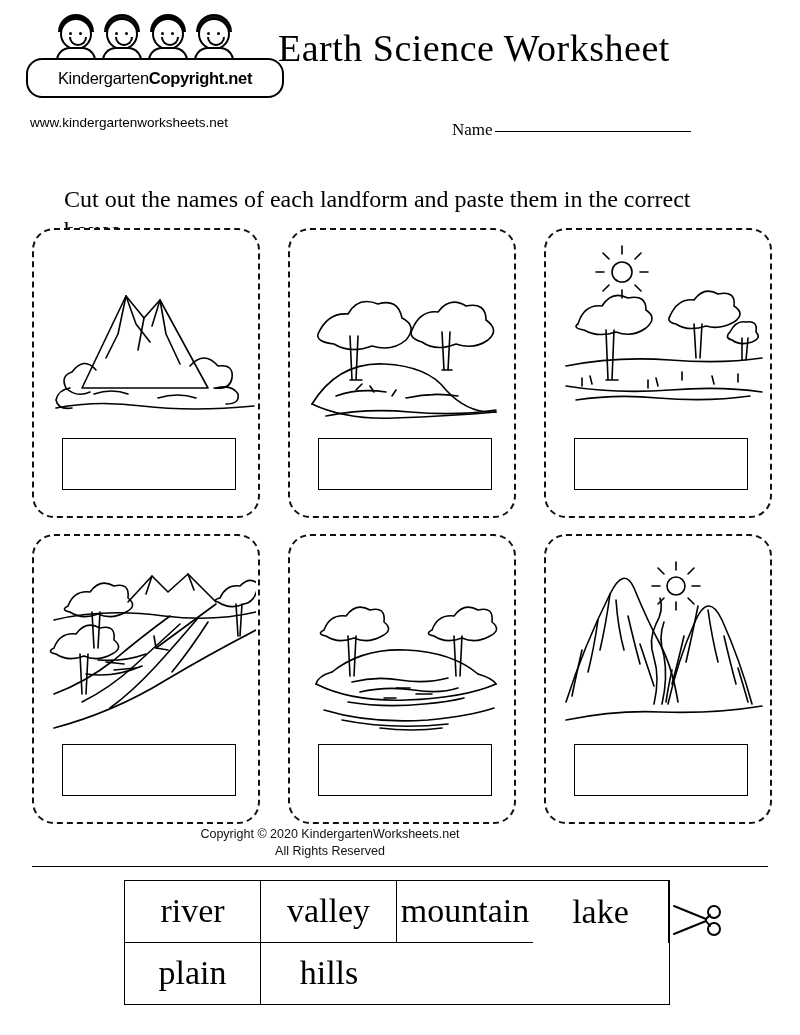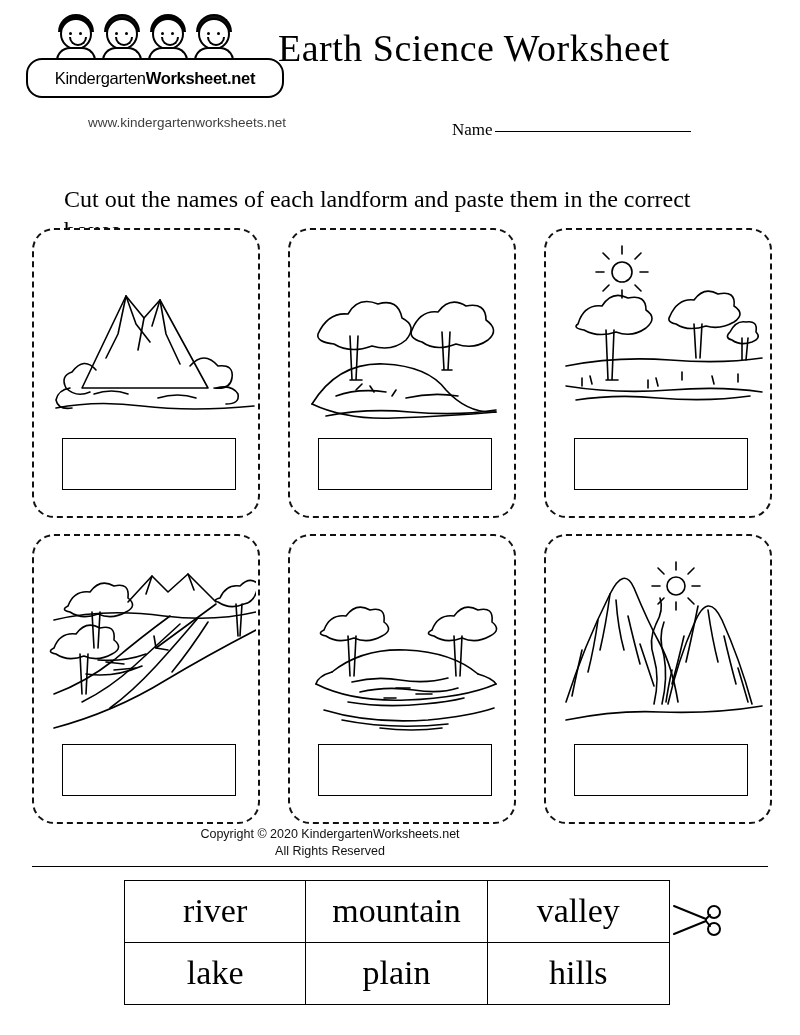--- a/index.html
+++ b/index.html
@@ -109,24 +109,24 @@
     letter-spacing: -0.3px;
     white-space: nowrap;
   }
   .logo-pill .light { font-weight: 400; }
   .logo-pill .bold { font-weight: 700; }
   .site-url {
     position: absolute;
     left: 30px;
     top: 115px;
     width: 256px;
-    text-align: right;
+    text-align: left;
     font-family: "Liberation Sans", sans-serif;
     font-size: 13.5px;
-    color: #404040;
+    color: #000000;
   }
   .title {
     position: absolute;
     left: 278px;
     top: 26px;
     font-family: "Liberation Serif", serif;
     font-size: 38px;
     letter-spacing: 0.5px;
     white-space: nowrap;
   }
@@ -215,21 +215,21 @@
   
   .wordbank {
     position: absolute;
     left: 124px;
     top: 880px;
     width: 546px;
     height: 125px;
     border: 1.7px solid #000;
     box-sizing: border-box;
     display: grid;
-    grid-template-columns: 1fr 1fr 1fr;
+    grid-template-columns: 1fr 1fr 1fr 1fr;
     grid-template-rows: 1fr 1fr;
   }
   .wordbank .cell {
     border-right: 1.7px solid #000;
     border-bottom: 1.7px solid #000;
     display: flex;
     align-items: center;
     justify-content: center;
     font-family: "Liberation Serif", serif;
     font-size: 34px;
@@ -282,21 +282,21 @@
         <div class="hair dark"></div>
           <div class="head"></div>
         <div class="eye l"></div>
           <div class="eye r"></div>
           <div class="smile"></div>
         <div class="body"></div>
       </div>
     </div>
     <div class="logo-pill">
       <span class="light">Kindergarten</span>
-        <span class="bold">Worksheet.net</span>
+        <span class="bold">Copyright.net</span>
     </div>
   </div>
 
   <div class="site-url">www.kindergartenworksheets.net</div>
 
   <div class="title">Earth  Science Worksheet</div>
 
   <div class="name-line">
     <span>Name</span><span class="rule"></span>
   </div>
@@ -440,22 +440,22 @@
 
 <div class="copyright">
   <div>Copyright © 2020 KindergartenWorksheets.net</div>
   <div>All Rights Reserved</div>
 </div>
 
 <div class="cut-rule"></div>
 
 <div class="wordbank">
   <div class="cell">river</div>
+  <div class="cell">valley</div>
   <div class="cell">mountain</div>
-  <div class="cell">valley</div>
   <div class="cell">lake</div>
   <div class="cell">plain</div>
   <div class="cell">hills</div>
 </div>
 
 <div class="scissors">
   <svg viewBox="0 0 56 44" width="56" height="44">
     <g fill="none" stroke="#000" stroke-width="2" stroke-linecap="round" stroke-linejoin="round">
       <path d="M2 8 L34 21 M2 36 L34 23"></path>
       <circle cx="42" cy="14" r="6"></circle>

